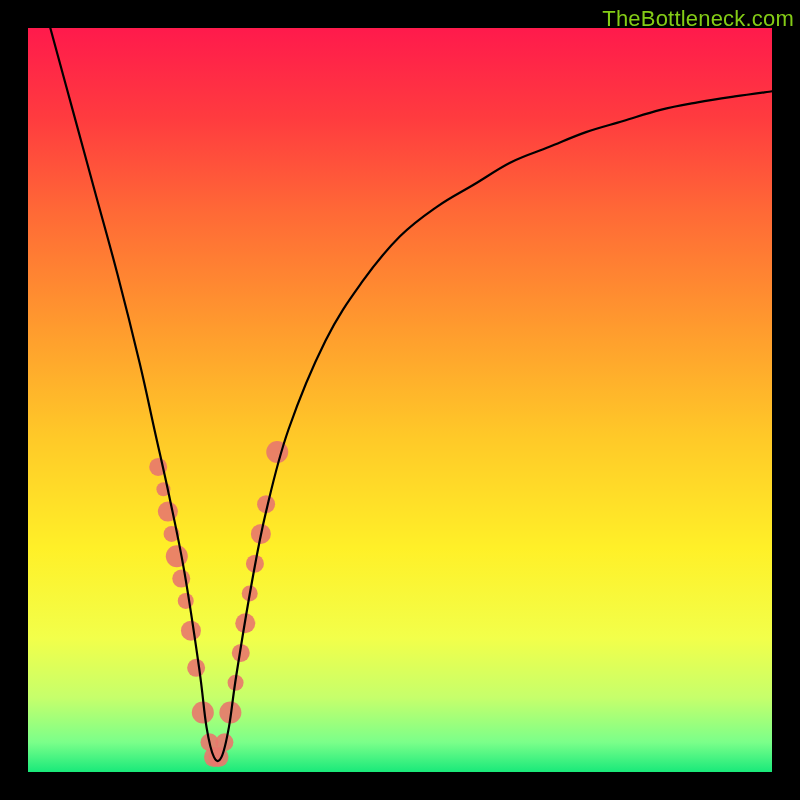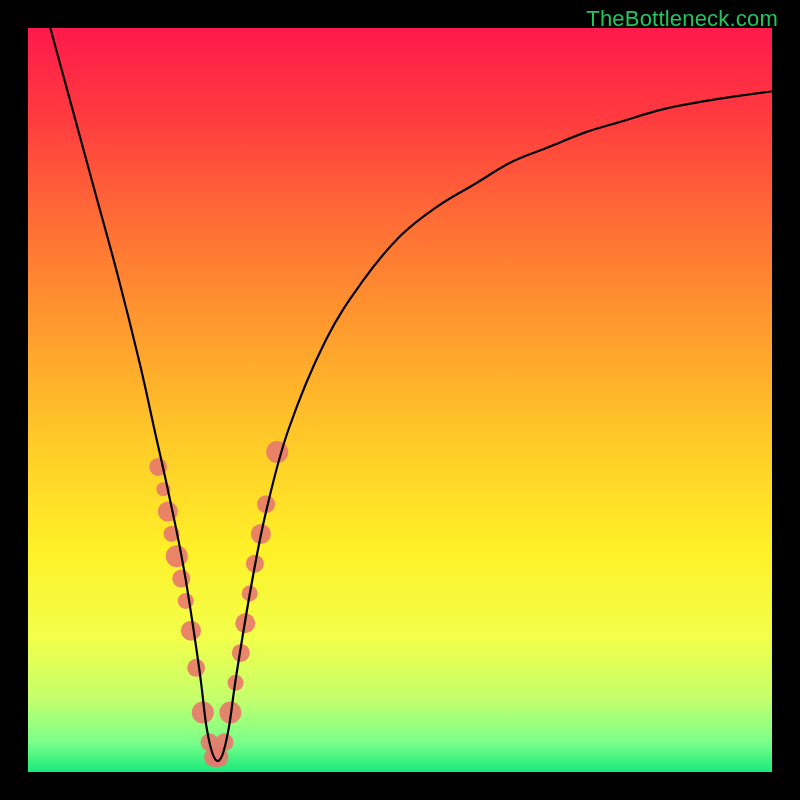--- a/index.html
+++ b/index.html
@@ -21,22 +21,22 @@
     position: absolute;
     left: 28px;
     top: 28px;
     width: 744px;
     height: 744px;
     
   }
   .watermark {
     position: absolute;
     top: 6px;
-    right: 22px;
-    color: #22c55e;
+    right: 6px;
+    color: #84cc16;
     font-size: 22px;
     font-weight: 400;
     letter-spacing: 0.2px;
   }
   svg.curve {
     position: absolute;
     left: 28px;
     top: 28px;
     width: 744px;
     height: 744px;

